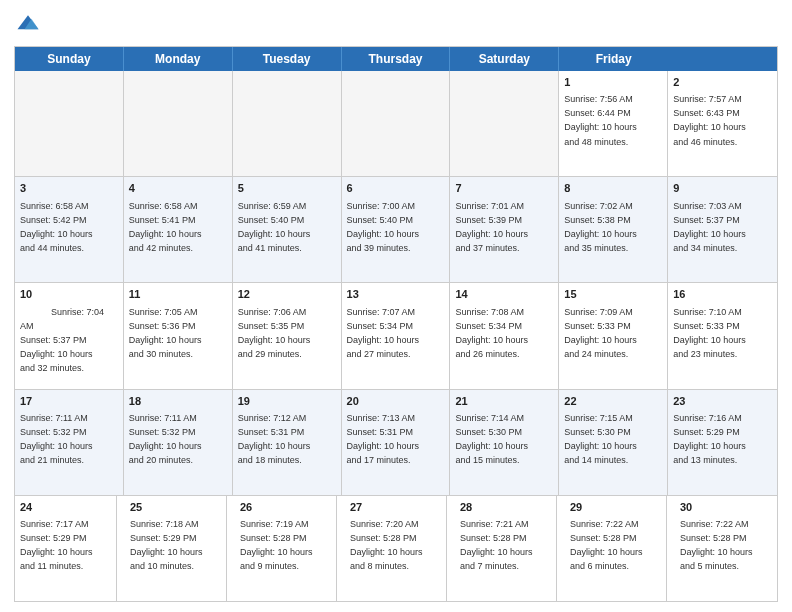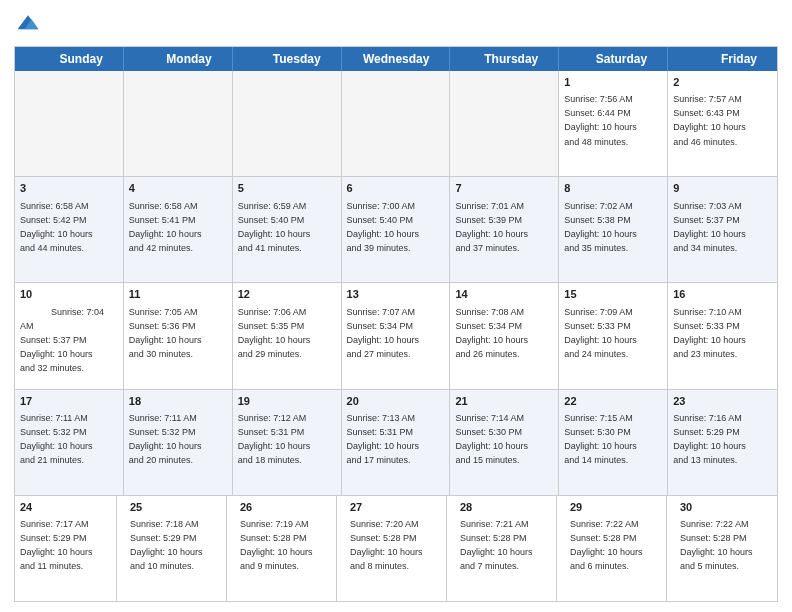--- a/index.html
+++ b/index.html
@@ -60,21 +60,21 @@
     .cal-header {
       display: grid;
       grid-template-columns: repeat(7, 1fr);
       background: #2a6fb5;
     }
     .cal-header-cell {
       color: #fff;
       font-size: 12px;
       font-weight: bold;
       padding: 5px 20px;
-      text-align: right;
+      text-align: center;
       border-right: 1px solid #4a8fcf;
     }
     .cal-header-cell:last-child { border-right: none; }
     .cal-body {
       flex: 1;
       display: flex;
       flex-direction: column;
     }
     .cal-row {
       display: grid;
@@ -127,21 +127,20 @@
       <div class="month-title"></div>
       <div class="location"></div>
     </div>
   </div>
 
   <div class="calendar">
     <div class="cal-header" id="cal-header">
         <div class="cal-header-cell">Sunday</div>
         <div class="cal-header-cell">Monday</div>
         <div class="cal-header-cell">Tuesday</div>
-        <div class="cal-header-cell">Wednesday</div>
         <div class="cal-header-cell">Thursday</div>
         <div class="cal-header-cell">Saturday</div>
         <div class="cal-header-cell">Friday</div>
       </div>
     <div class="cal-body" id="cal-body">
         <div class="cal-row">
           <div class="cal-cell empty"></div>
           <div class="cal-cell empty"></div>
           <div class="cal-cell empty"></div>
           <div class="cal-cell empty"></div>

